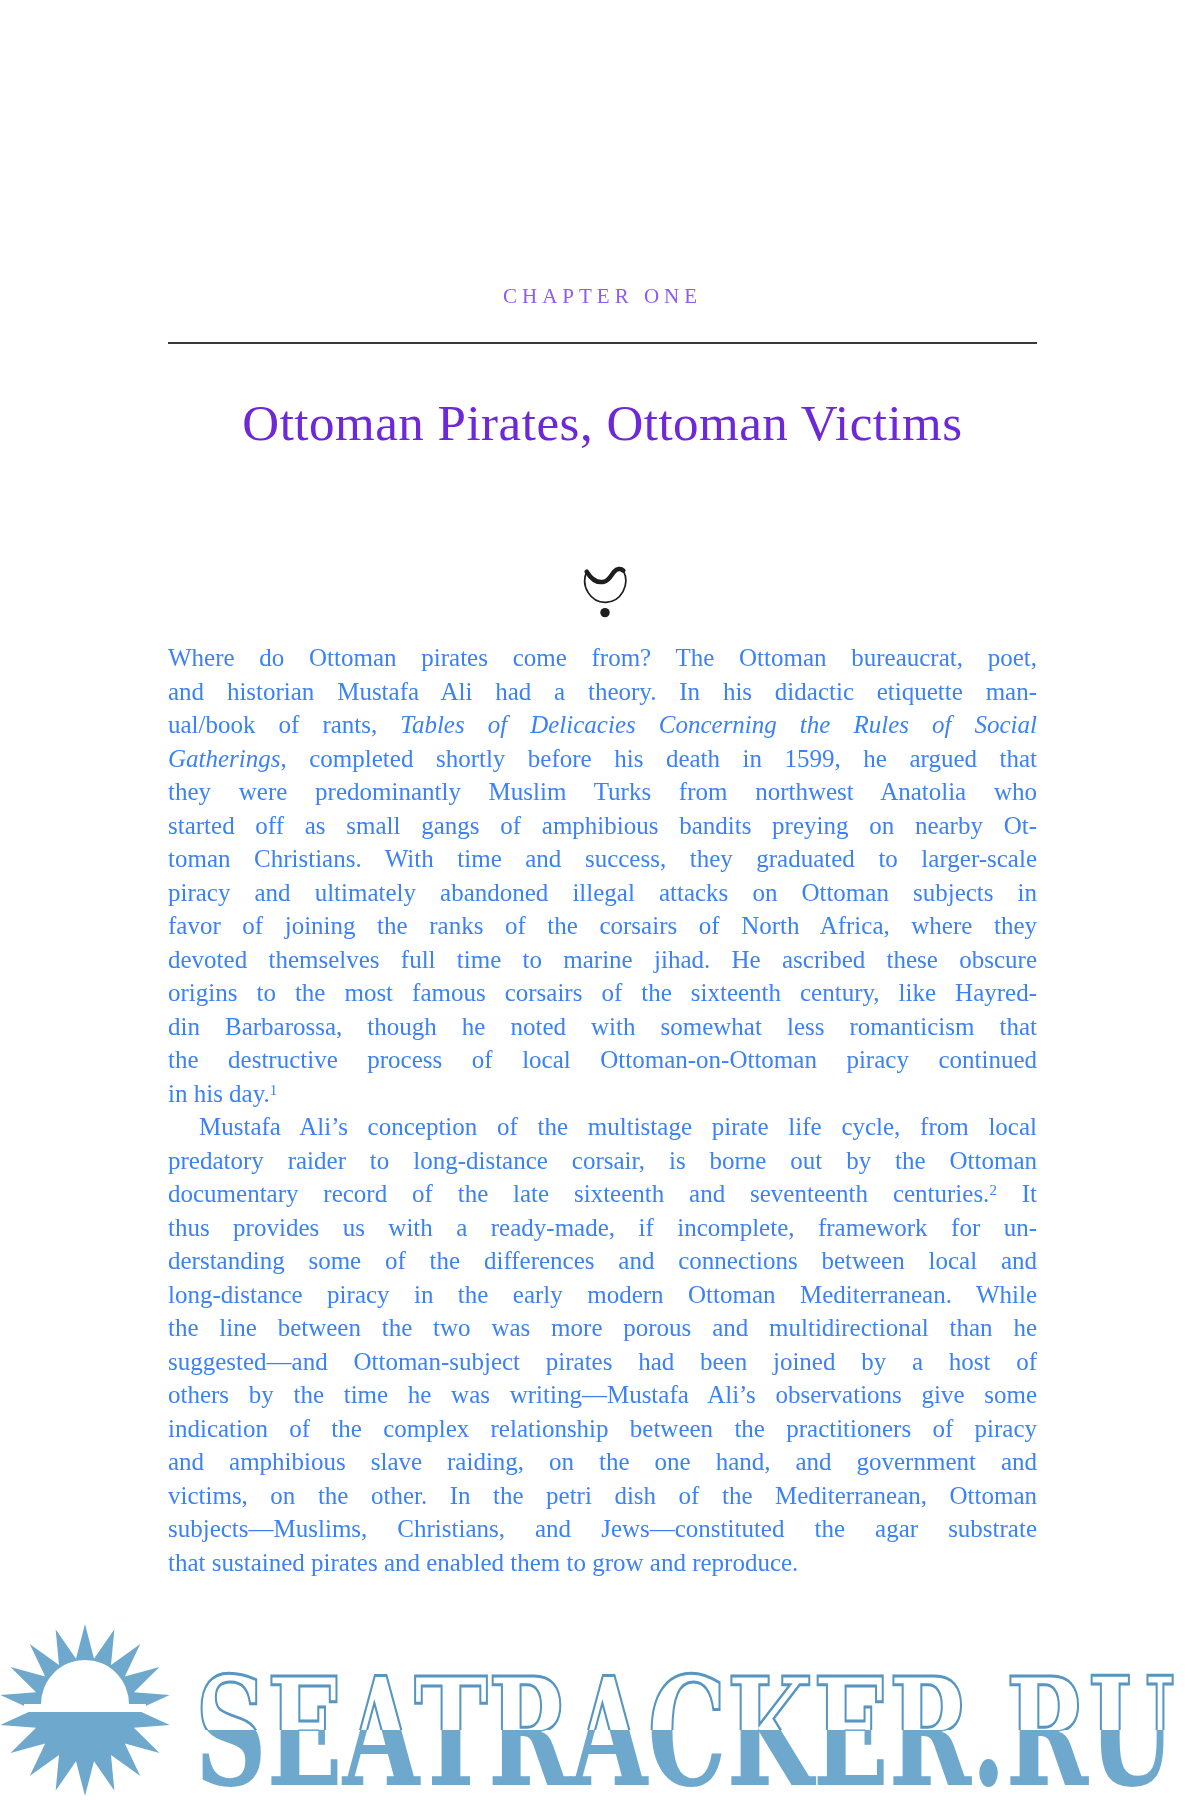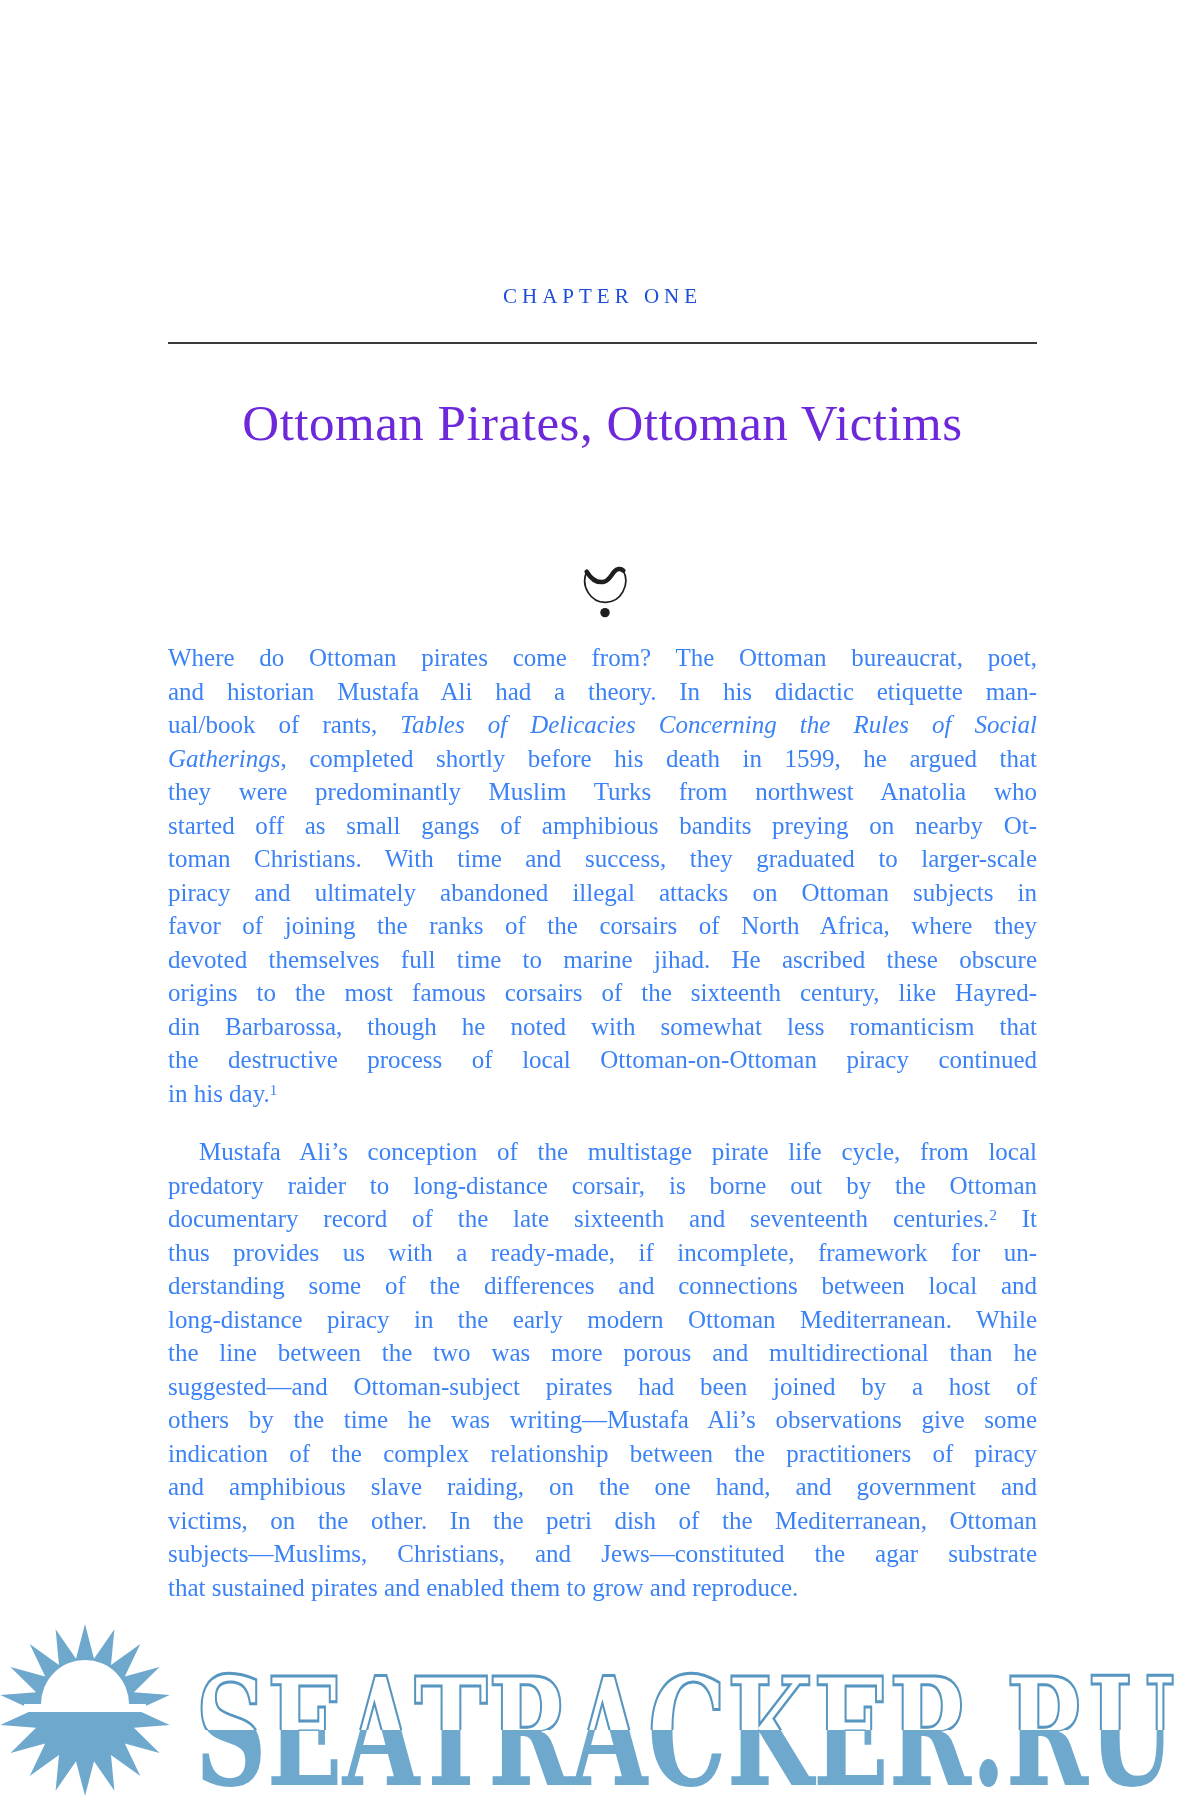--- a/index.html
+++ b/index.html
@@ -8,21 +8,21 @@
     width:1200px;height:1800px;
     margin:0 auto;
     background:#ffffff;
     overflow:hidden;
     font-family:"Liberation Serif", serif;
   }
   .kicker{
     position:absolute;top:284px;left:168px;width:869px;
     text-align:center;
     font-size:21px;letter-spacing:5px;
-    color:#1d4ed8;
+    color:#8b5cf6;
     font-family:"Liberation Serif", serif;
   }
   .rule{
     position:absolute;top:342px;left:168px;width:869px;height:2px;
     background:#3a3a3a;
   }
   .title{
     position:absolute;top:394px;left:168px;width:869px;
     text-align:center;
     font-size:51px;font-weight:400;
@@ -39,21 +39,21 @@
     color:#3b82f6;
   }
   .para{margin:0;padding:0;}
   .bline{
     text-align:justify;
     text-align-last:justify;
     height:33.5px;
     white-space:normal;
   }
   .bline.last{text-align-last:left;}
-  .bline.indent{text-indent:31px;margin-top:25px;}
+  .bline.indent{text-indent:31px;}
   .bline em{font-style:italic;}
   .bline sup{
     font-size:15px;line-height:0;vertical-align:7px;
   }
   .watermark{
     position:absolute;top:1598px;left:0;width:1200px;height:202px;
   }
   .wm-text{
     font-family:"DejaVu Serif", serif;
     font-weight:bold;

